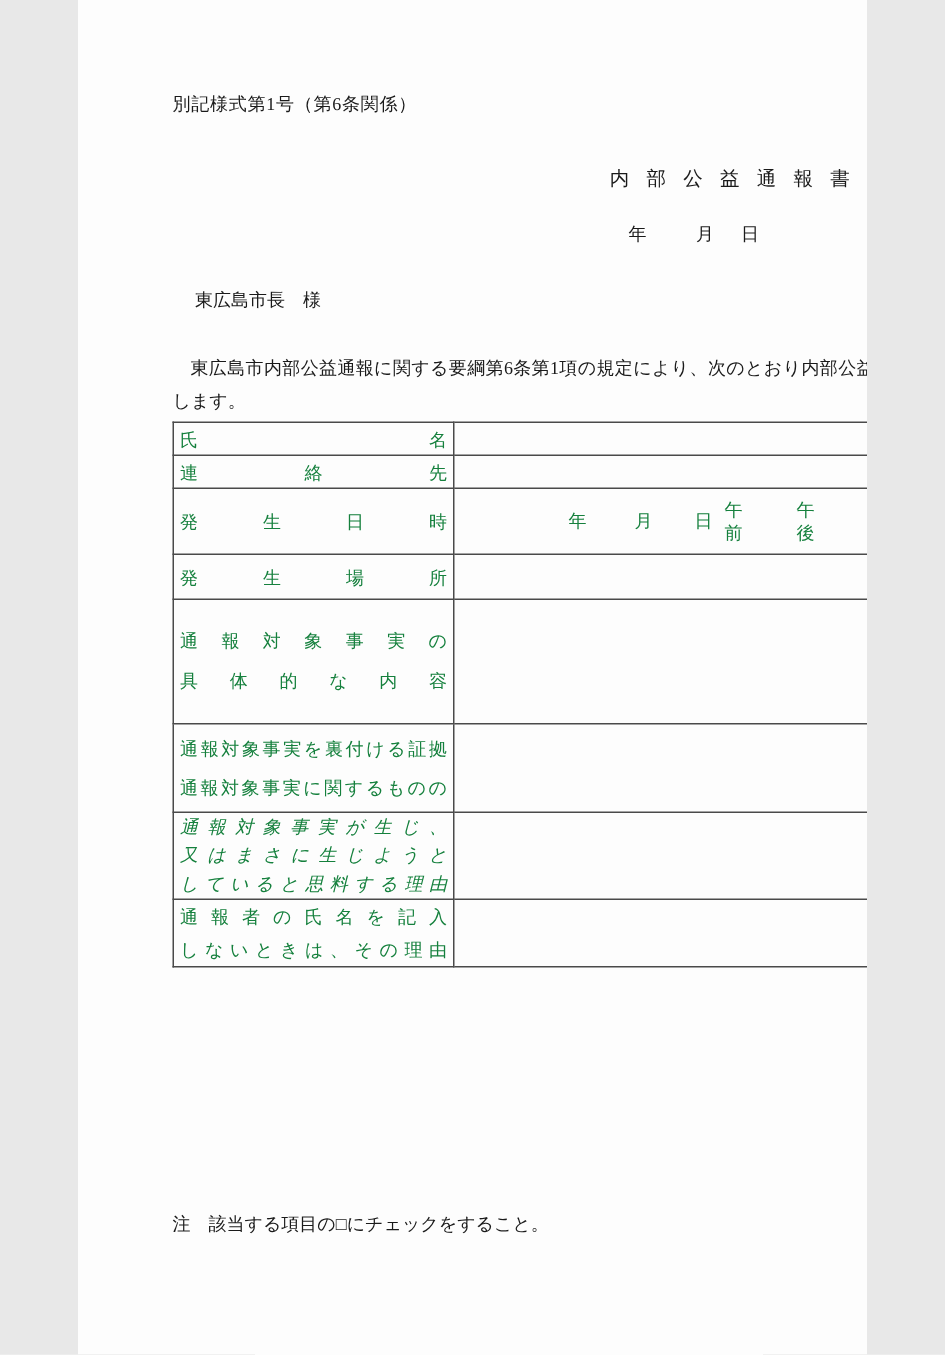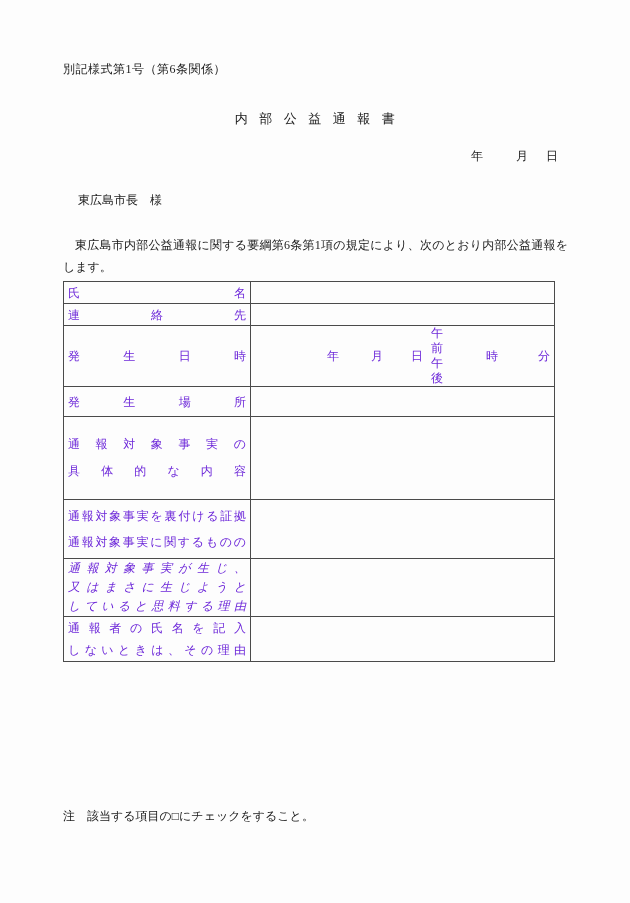--- a/index.html
+++ b/index.html
@@ -1,46 +1,46 @@
 <!DOCTYPE html>
 <html><head>
 <meta charset="utf-8">
 <style>
   html,body{margin:0;padding:0;background:#e8e8e8;}
   .page{
     position:relative;
-    width:630px;height:903px;
+    width:526px;height:903px;
     margin:0 auto;
     background:#fdfdfd;
     font-family:"Liberation Serif","DejaVu Serif",serif;
     color:#1a1a1a;
     font-size:12px;
     overflow:hidden;
   }
   .abs{position:absolute;}
   .form-number{left:63px;top:61px;letter-spacing:0.5px;}
   .doc-title{
     left:0;top:110px;width:100%;
-    text-align:center;font-size:13px;
+    text-align:right;font-size:13px;
     letter-spacing:11.5px;padding-left:11px;box-sizing:border-box;
   }
   .date-line{top:148px;right:72px;display:flex;align-items:center;}
   .date-line .dl-month{margin-left:33px;}
   .date-line .dl-day{margin-left:18px;}
   .addressee{left:78px;top:192px;}
   .intro{
     left:63px;top:234px;width:505px;
     line-height:22px;text-align:justify;text-indent:12px;
   }
   .note-line{left:63px;top:808px;}
 
   table.report{
     position:absolute;left:63px;top:281px;
     border-collapse:collapse;table-layout:fixed;
-    width:491px;font-size:12px;color:#6d28d9;
+    width:491px;font-size:12px;color:#15803d;
   }
   table.report td{
     border:1px solid #4a4a4a;
     vertical-align:middle;
     padding:0 4px;
     overflow:hidden;
   }
   td.lblcell{width:187px;padding:0 4px 0 10px;}
   .lbl{text-align:justify;text-align-last:justify;line-height:20px;}
   tr.h22{height:22px;} tr.h30{height:30px;} tr.h44{height:44px;}
@@ -50,21 +50,21 @@
   tr.h59 .lbl{line-height:26px;}
   tr.h47 .lbl{line-height:23px;}
   tr.h58 .lbl{line-height:19px;}
   tr.h44 .lbl{line-height:22px;}
   tr.h81 .lbl{line-height:20px;}
 
   .dt-row{display:flex;align-items:center;padding-left:72px;}
   .dt-row .yy{margin-right:32px;}
   .dt-row .mm{margin-right:28px;}
   .dt-row .dd{margin-right:8px;}
-  .ampm{display:inline-flex;flex-direction:column;line-height:15px;margin-right:35px;}
+  .ampm{display:inline-flex;line-height:15px;margin-right:35px;gap:36px;}
   .dt-row .hh{margin-right:40px;}
 
   td.remarks-val{vertical-align:bottom;padding:0 4px 3px 4px;}
   .cbline{display:grid;grid-template-columns:206px 50px auto;line-height:17px;}
 </style>
 </head>
 <body>
 
 <div class="page">
 

